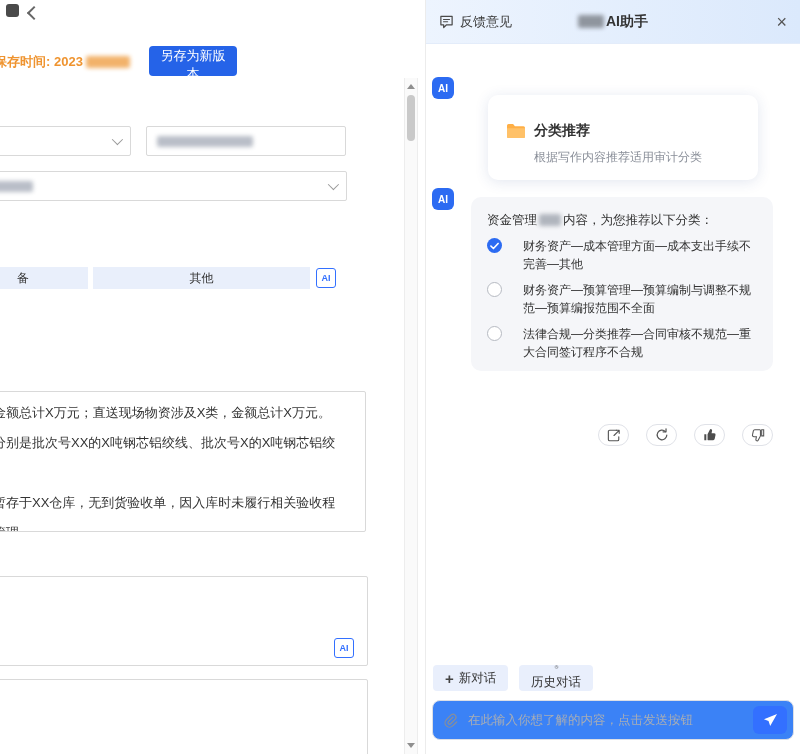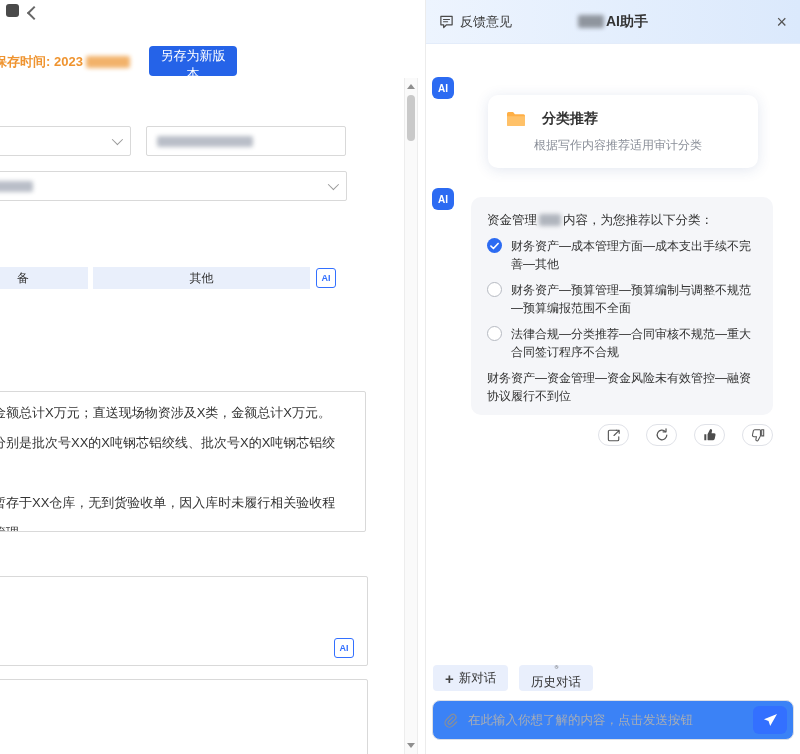--- a/index.html
+++ b/index.html
@@ -37,27 +37,27 @@
   .panel{left:425px;top:0;width:375px;height:754px;background:#fff;border-left:1px solid #ececec;box-sizing:border-box;}
   .p-header{position:absolute;left:0;top:0;right:0;height:44px;background:linear-gradient(90deg,#edf4fe,#dbe9fc);border-bottom:1px solid #e3ecfa;display:flex;align-items:center;padding:12px 13px;box-sizing:border-box;}
   .fb{display:flex;align-items:center;gap:6px;font-size:13px;color:#3a3a3a;cursor:pointer;}
   .p-title{position:absolute;left:50%;top:50%;transform:translate(-50%,-50%);display:flex;align-items:center;font-size:14px;font-weight:bold;color:#333;white-space:nowrap;}
   .close{position:absolute;right:13px;top:50%;transform:translateY(-50%);font-size:18px;color:#555;line-height:1;cursor:pointer;}
 
   .avatar{position:absolute;width:22px;height:22px;background:#2c6bf2;border-radius:6px;color:#fff;font-size:10px;font-weight:bold;display:flex;align-items:center;justify-content:center;}
   .av1{left:6px;top:77px;} .av2{left:6px;top:188px;}
 
   .card1{position:absolute;left:62px;top:95px;width:270px;box-sizing:border-box;background:#fff;border-radius:10px;box-shadow:0 2px 14px rgba(40,70,140,.13);padding:15px 18px 14px;}
-  .card1-head{display:flex;align-items:flex-start;gap:16px;}
+  .card1-head{display:flex;align-items:flex-start;gap:8px;margin-top:12px;}
   .card1-title{font-size:14px;font-weight:bold;color:#333;}
   .card1-sub{margin:9px 0 0 28px;font-size:12px;color:#8a8f99;}
 
   .card2{position:absolute;left:45px;top:197px;width:302px;box-sizing:border-box;background:#f5f6f9;border-radius:10px;padding:14px 16px 10px;}
   .lead{font-size:12.5px;color:#333;line-height:18px;}
-  .opt{display:flex;gap:9px;margin-top:8px;cursor:pointer;}
+  .opt{display:flex;gap:21px;margin-top:8px;cursor:pointer;}
   .opt-text{flex:1;font-size:12px;line-height:18px;color:#333;}
   .slot{width:15px;height:15px;flex:none;margin-top:1px;}
   .check{background:#2c6bf2;border-radius:50%;display:flex;align-items:center;justify-content:center;}
   .radio{border:1px solid #b6bac2;border-radius:50%;background:#fff;box-sizing:border-box;}
   .opt-plain{margin-top:8px;font-size:12px;line-height:18px;color:#333;cursor:pointer;}
 
   .actions{position:absolute;top:424px;right:27px;display:flex;gap:17px;}
   .act{width:31px;height:22px;border:1px solid #e0e2e8;border-radius:11px;background:#fff;display:flex;align-items:center;justify-content:center;cursor:pointer;padding:0;}
 
   .chipbtn{position:absolute;top:665px;height:26px;padding:0 12px;background:#e9effc;border:none;border-radius:4px;font-size:12.5px;color:#333;font-family:inherit;display:flex;align-items:center;gap:5px;cursor:pointer;}
@@ -187,21 +187,20 @@
       <div class="opt">
         <span class="slot radio"></span>
         <span class="opt-text">财务资产—预算管理—预算编制与调整不规范—预算编报范围不全面</span>
       </div>
 
       <div class="opt">
         <span class="slot radio"></span>
         <span class="opt-text">法律合规—分类推荐—合同审核不规范—重大合同签订程序不合规</span>
       </div>
 
-      <div class="opt-plain">财务资产—资金管理—资金风险未有效管控—融资协议履行不到位</div>
     </div>
 
     <div class="actions">
       <button class="act">
         <svg width="14" height="13" viewBox="0 0 16 15">
           <path d="M11 1.5H3A1.5 1.5 0 0 0 1.5 3v9A1.5 1.5 0 0 0 3 13.5h9a1.5 1.5 0 0 0 1.5-1.5V9" fill="none" stroke="#555" stroke-width="1.3" stroke-linecap="round"></path>
           <path d="M8 7.5L14 1.5M14 1.5h-3.4M14 1.5V5" fill="none" stroke="#555" stroke-width="1.3" stroke-linecap="round" stroke-linejoin="round"></path>
         </svg>
       </button>
       <button class="act">

